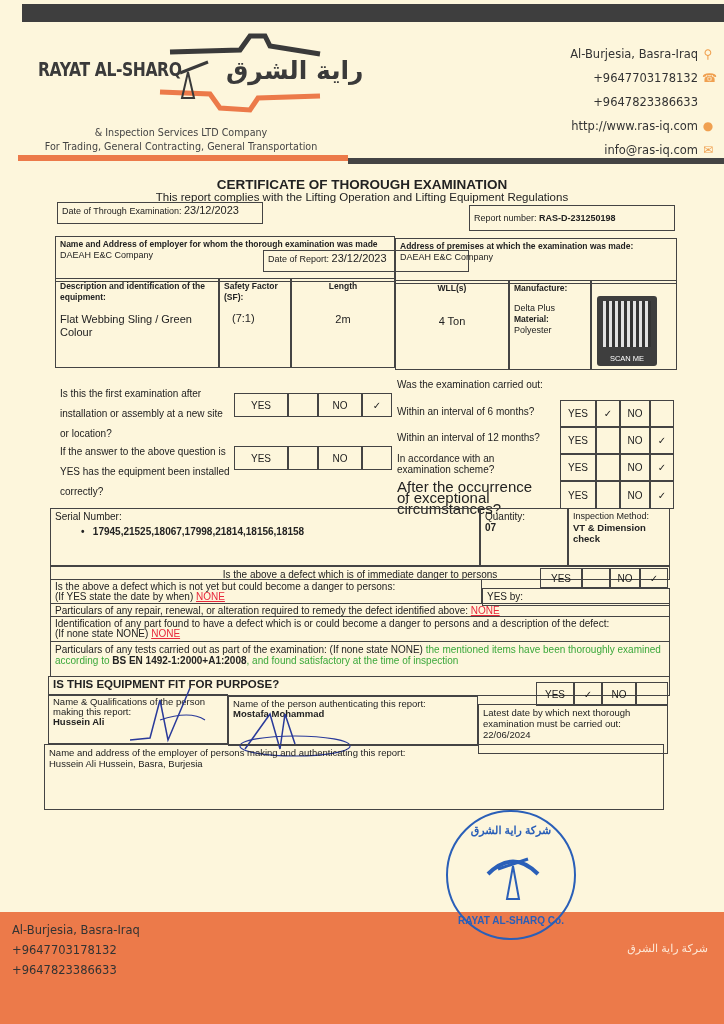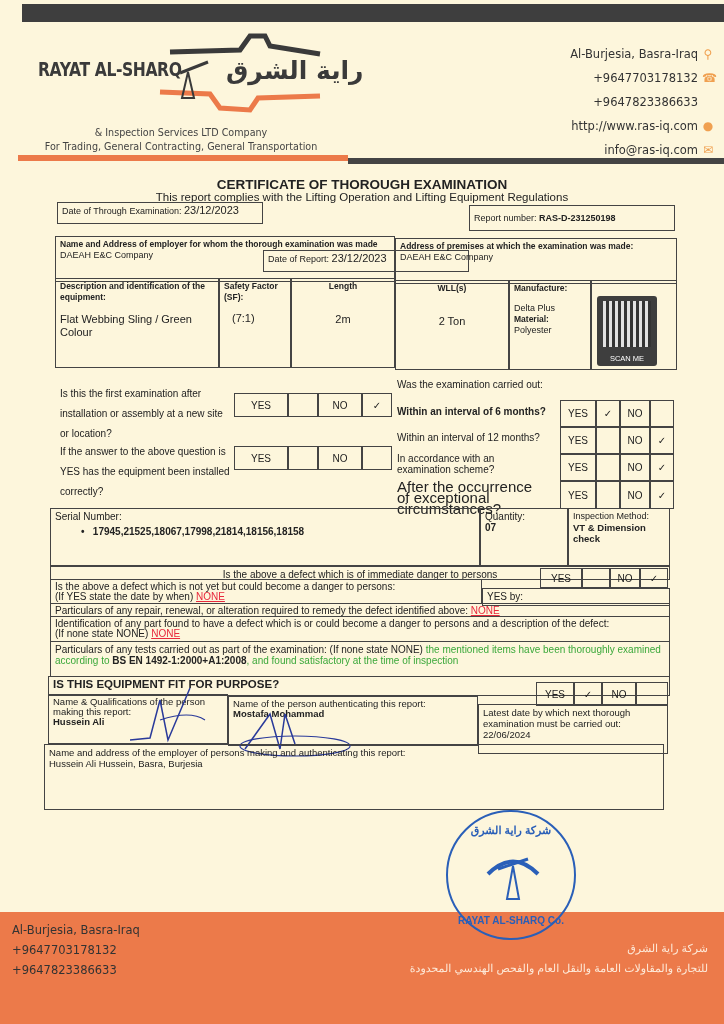--- a/index.html
+++ b/index.html
@@ -107,21 +107,21 @@
 <div class="cell" style="left:219px;top:278px;width:72px;height:90px;">
   <div class="lbl">Safety Factor (SF):</div>
   <div class="val" style="margin-top:10px;padding-left:8px">(7:1)</div>
 </div>
 <div class="cell" style="left:291px;top:278px;width:104px;height:90px;text-align:center">
   <div class="lbl">Length</div>
   <div class="val" style="margin-top:22px">2m</div>
 </div>
 <div class="cell" style="left:395px;top:280px;width:114px;height:90px;text-align:center">
   <div class="lbl">WLL(s)</div>
-  <div class="val" style="margin-top:22px">2 Ton</div>
+  <div class="val" style="margin-top:22px">4 Ton</div>
 </div>
 <div class="cell" style="left:509px;top:280px;width:82px;height:90px;">
   <div class="lbl" style="font-weight:bold">Manufacture:</div>
   <div style="margin-top:9px">Delta Plus</div>
   <div class="lbl">Material:</div>
   <div>Polyester</div>
 </div>
 <div class="cell" style="left:591px;top:280px;width:86px;height:90px;"></div>
 <div class="abs qr">
   <div class="qr-inner"></div>
@@ -134,21 +134,21 @@
 <div class="box" style="left:318px;top:393px;width:44px;height:24px;">NO</div>
 <div class="box" style="left:362px;top:393px;width:30px;height:24px;">✓</div>
 
 <div class="abs" style="left:60px;top:442px;width:170px;font-size:10px;line-height:20px;">If the answer to the above question is YES has the equipment been installed correctly?</div>
 <div class="box" style="left:234px;top:446px;width:54px;height:24px;">YES</div>
 <div class="box" style="left:288px;top:446px;width:30px;height:24px;"></div>
 <div class="box" style="left:318px;top:446px;width:44px;height:24px;">NO</div>
 <div class="box" style="left:362px;top:446px;width:30px;height:24px;"></div>
 
 <div class="abs" style="left:397px;top:379px;font-size:10px;">Was the examination carried out:</div>
-<div class="abs" style="left:397px;top:406px;width:160px;font-size:10px;font-weight:bold;">Within an interval of 6 months?</div>
+<div class="abs" style="left:397px;top:406px;width:160px;font-size:10px;">Within an interval of 6 months?</div>
 <div class="abs" style="left:397px;top:432px;width:160px;font-size:10px;">Within an interval of 12 months?</div>
 <div class="abs" style="left:397px;top:453px;width:120px;font-size:10px;line-height:11px;">In accordance with an examination scheme?</div>
 <div class="abs" style="left:397px;top:481px;width:140px;font-size:15px;line-height:11px;">After the occurrence of exceptional circumstances?</div>
 
 <div class="box" style="left:560px;top:400px;width:36px;height:27px;">YES</div>
 <div class="box" style="left:596px;top:400px;width:24px;height:27px;">✓</div>
 <div class="box" style="left:620px;top:400px;width:30px;height:27px;">NO</div>
 <div class="box" style="left:650px;top:400px;width:24px;height:27px;"></div>
 
 <div class="box" style="left:560px;top:427px;width:36px;height:27px;">YES</div>
@@ -244,21 +244,20 @@
 </div>
 
 <div class="abs footer"></div>
 <div class="abs footer-l">
   <div>Al-Burjesia, Basra-Iraq</div>
   <div>+9647703178132</div>
   <div>+9647823386633</div>
 </div>
 <div class="abs footer-r">
   <div>شركة راية الشرق</div>
-  <div>للتجارة والمقاولات العامة والنقل العام والفحص الهندسي المحدودة</div>
 </div>
 
 <div class="abs stamp">
   <div style="position:absolute;top:12px;width:100%;text-align:center;color:#2a5fb8;font-size:11px;font-weight:bold;">شركة راية الشرق</div>
   <svg style="position:absolute;left:35px;top:32px" width="60" height="60">
     <path d="M5 30 Q30 5 55 30" stroke="#2a5fb8" stroke-width="4" fill="none"></path>
     <line x1="15" y1="25" x2="45" y2="15" stroke="#2a5fb8" stroke-width="3"></line>
     <path d="M24 55 L30 22 L36 55 Z" stroke="#2a5fb8" stroke-width="2" fill="none"></path>
   </svg>
   <div style="position:absolute;bottom:12px;width:100%;text-align:center;color:#2a5fb8;font-size:10px;font-weight:bold;">RAYAT AL-SHARQ Co.</div>

